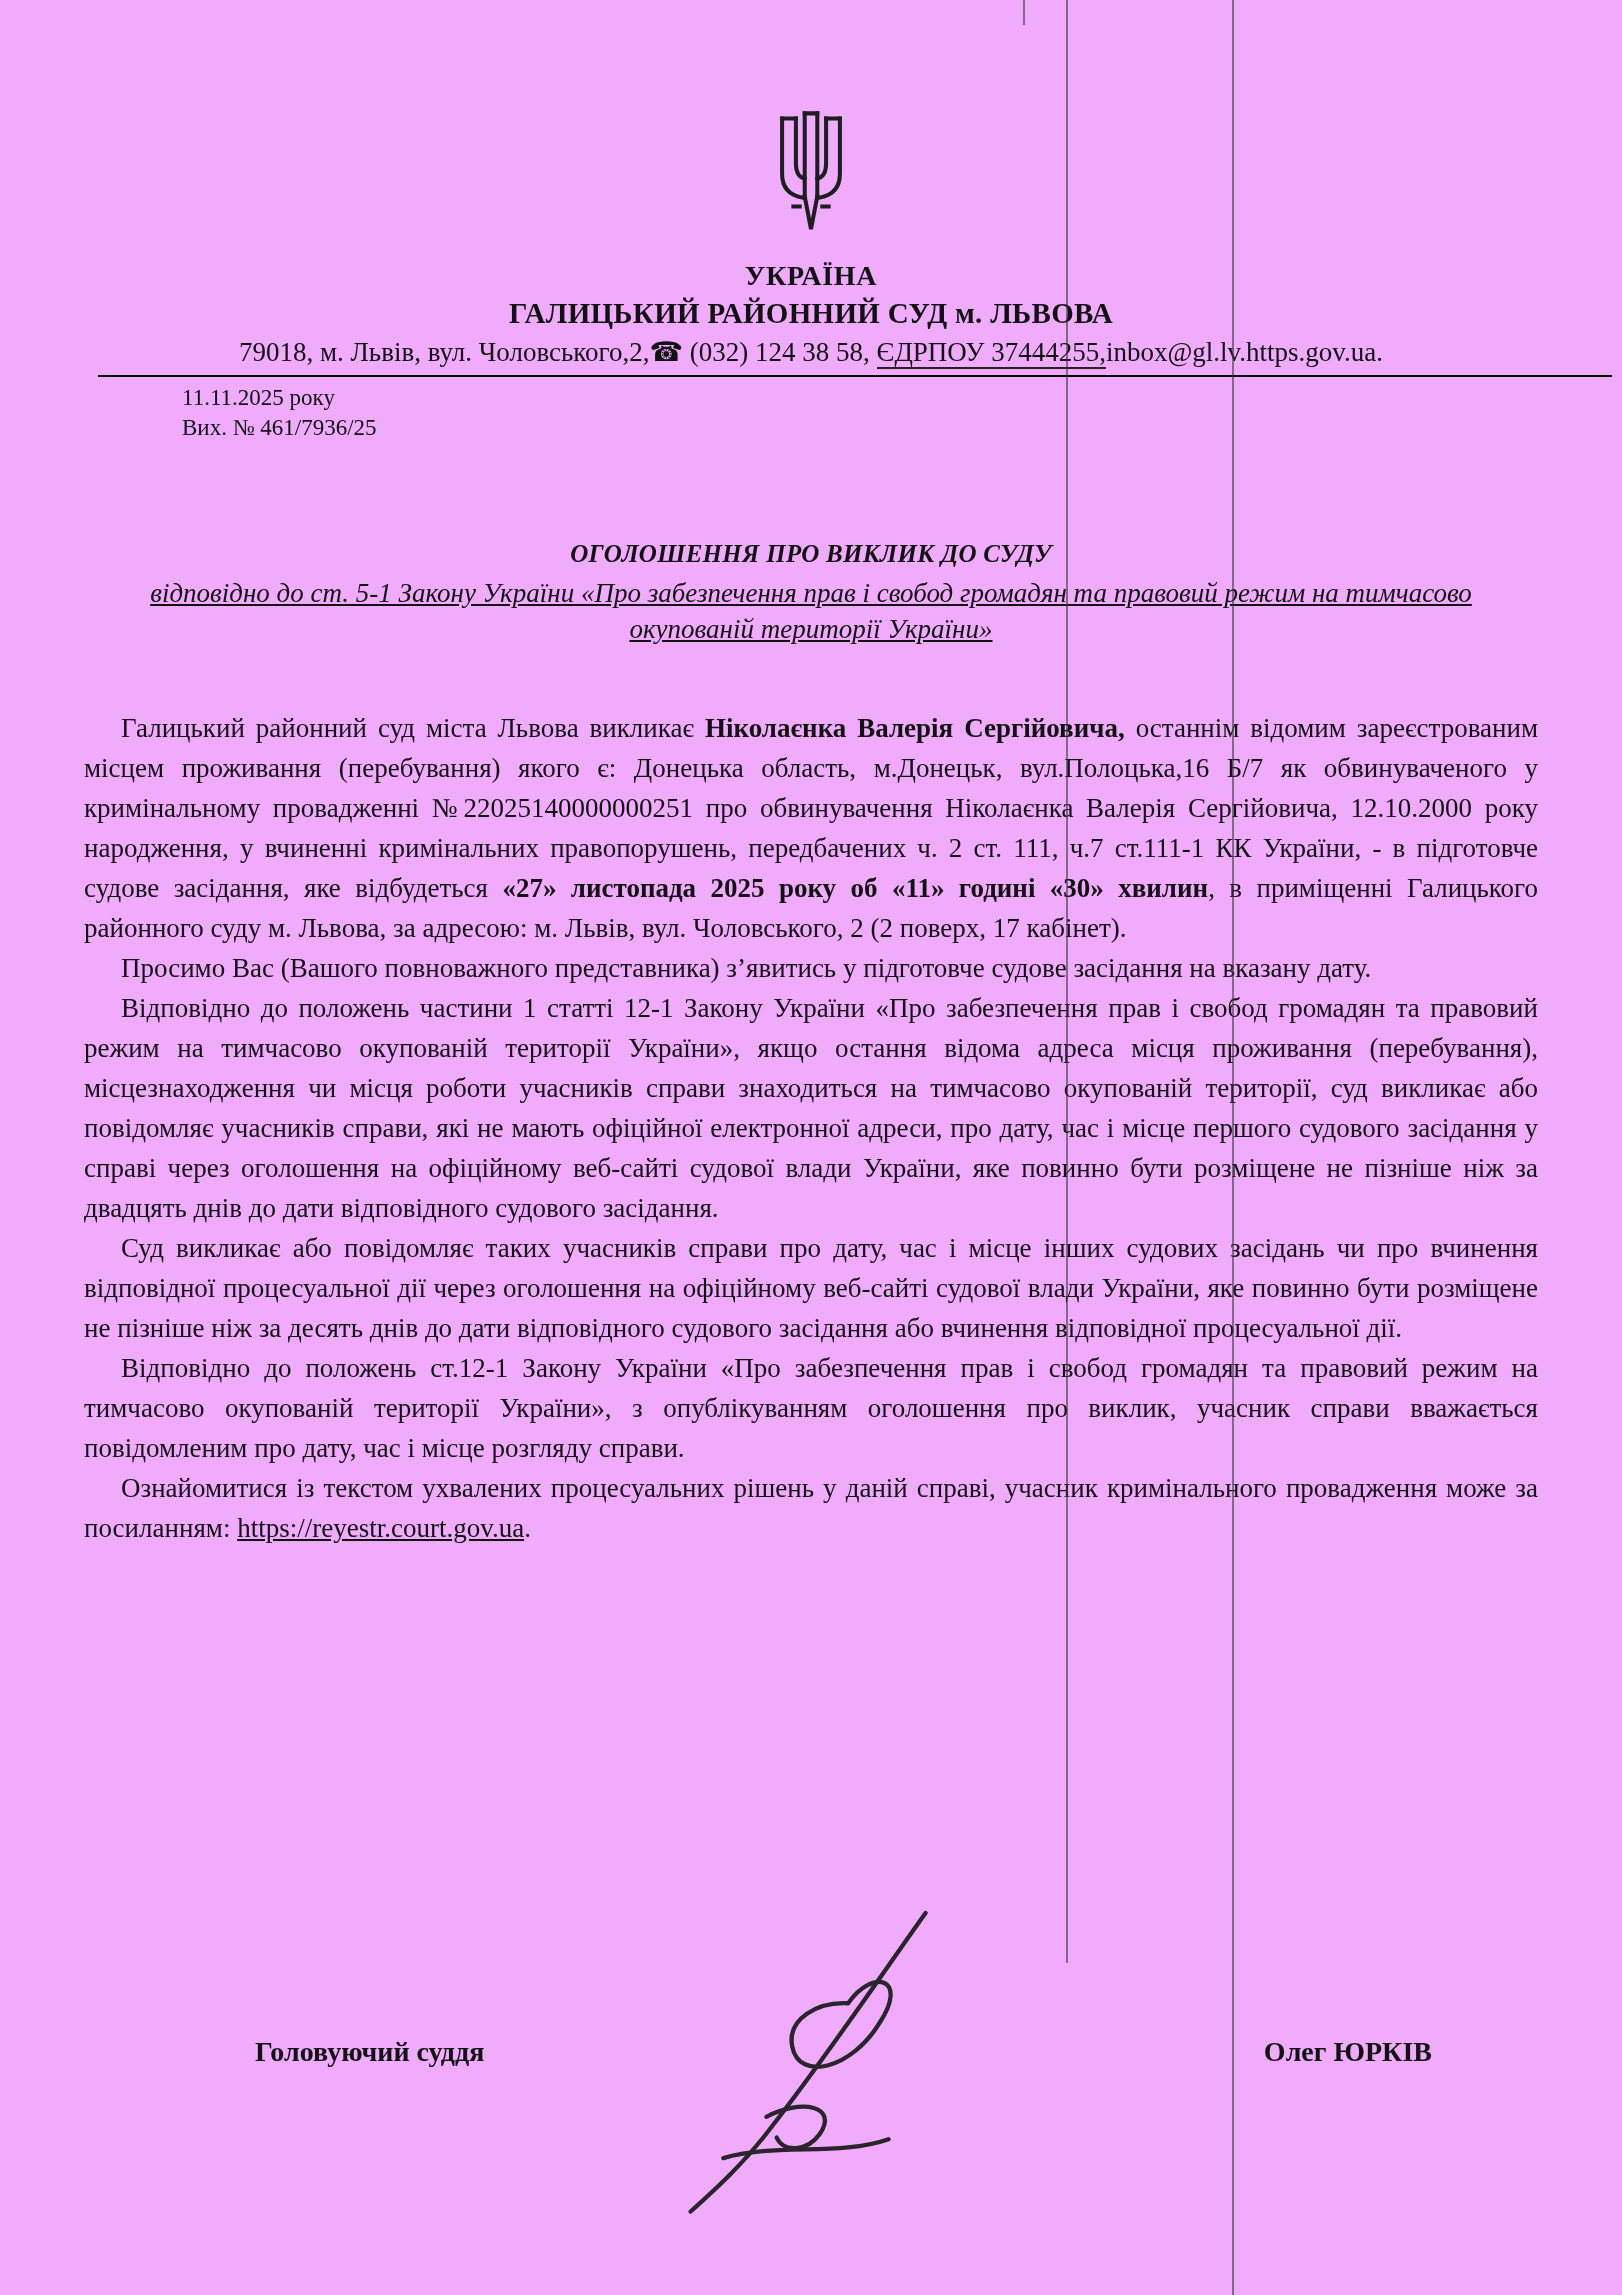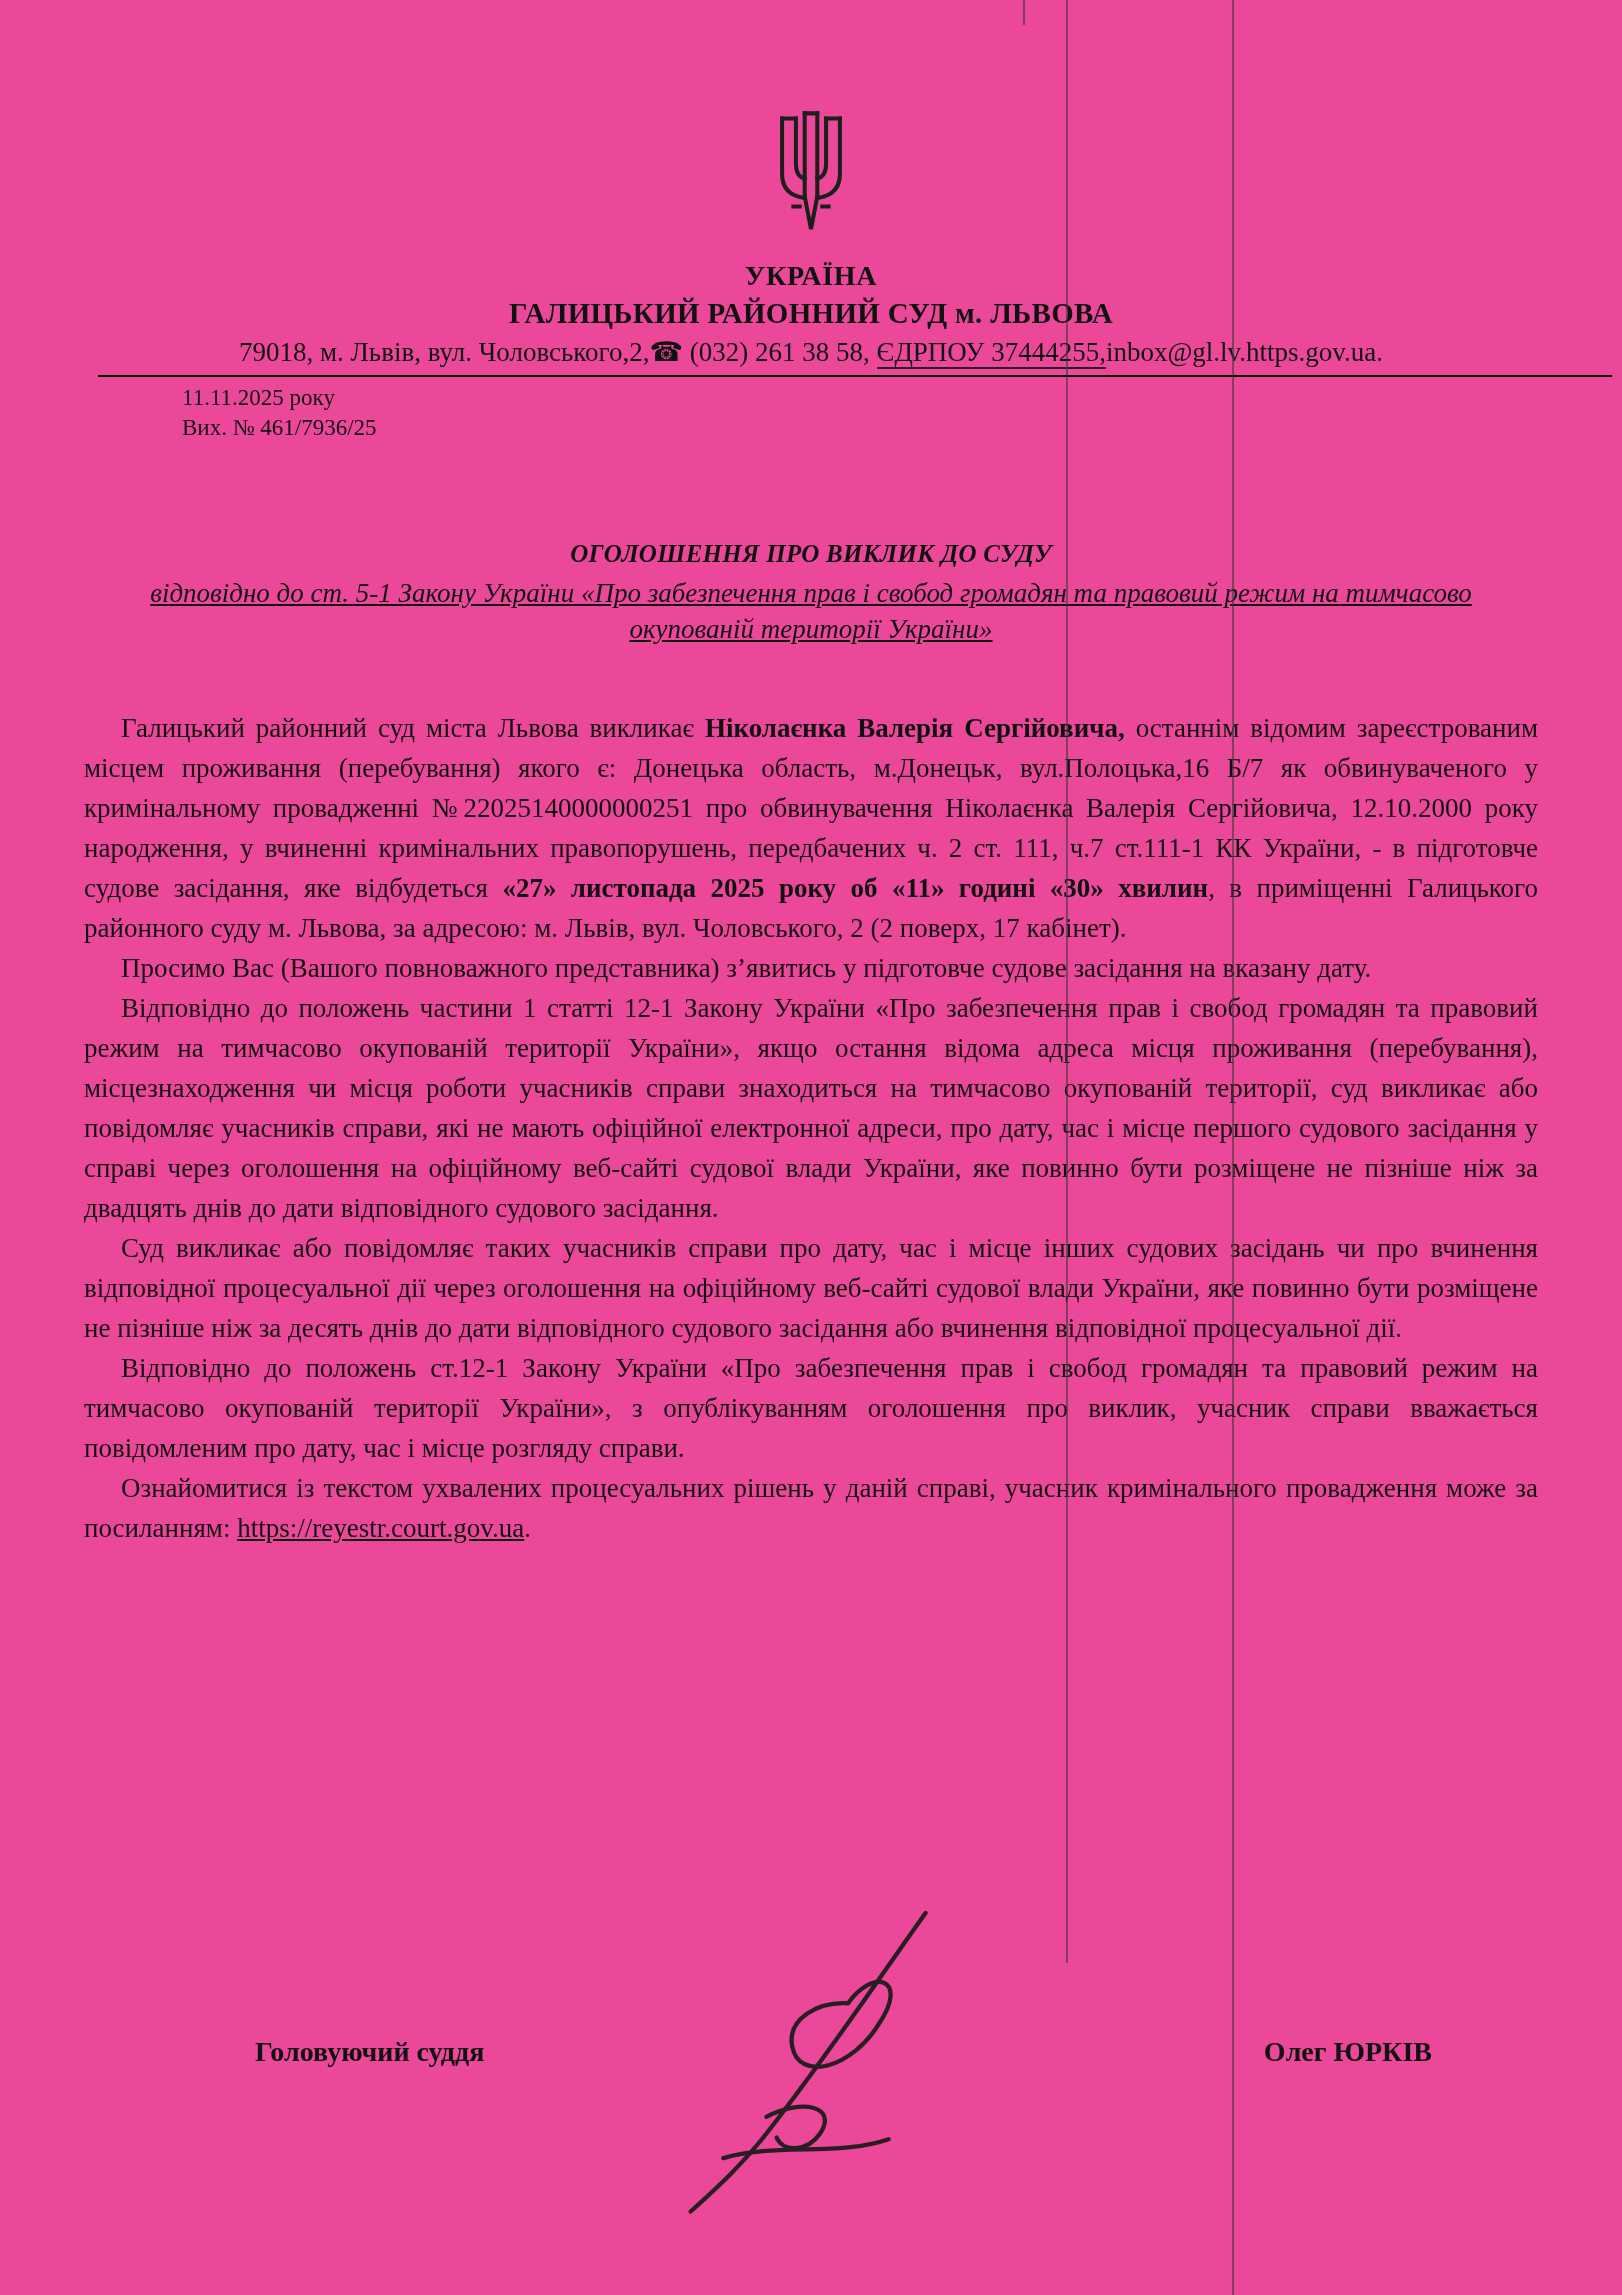--- a/index.html
+++ b/index.html
@@ -1,21 +1,21 @@
 <!DOCTYPE html>
 <html style="font-size:10.5px"><head>
 <meta charset="utf-8">
 <style>
   html, body { margin: 0; padding: 0; }
   body { background: #ffffff; }
   .page {
     position: relative;
     width: 1622px;
     height: 2295px;
-    background: #ec4899;
+    background: #f0abfc;
     color: #121212;
     font-family: "Liberation Serif", "DejaVu Serif", serif;
     overflow: hidden;
   }
   
   .header { text-align: center; padding-top: 108px; }
   .emblem { display: inline-block; }
   .emblem svg { width: 88px; height: 139px; }
   .country {
     font-size: 28px; font-weight: bold; margin-top: 10.5px; letter-spacing: 0.7px;
@@ -90,21 +90,21 @@
           <path d="M40 4 v66"></path>
           <path d="M12 8 h11 M47 8 h11 M30 4 h10"></path>
           <path d="M30 70 L35 96 L40 70"></path>
           <path d="M26 78 h-5 M44 78 h5"></path>
         </g>
       </svg>
     </span>
     <div class="country">УКРАЇНА</div>
     <div class="court-name">ГАЛИЦЬКИЙ РАЙОННИЙ СУД м. ЛЬВОВА</div>
     <div class="address-line">
-      <span>79018,  м. Львів,  вул. Чоловського,2,</span><span>☎</span><span> (032) 261 38 58,  </span><span class="edrpou">ЄДРПОУ  37444255,</span><span>inbox@gl.lv.https.gov.ua.</span>
+      <span>79018,  м. Львів,  вул. Чоловського,2,</span><span>☎</span><span> (032) 124 38 58,  </span><span class="edrpou">ЄДРПОУ  37444255,</span><span>inbox@gl.lv.https.gov.ua.</span>
     </div>
     <hr class="header-rule">
     <div class="meta">
       <div>11.11.2025  року</div>
       <div>Вих. № 461/7936/25</div>
     </div>
   </div>
 
   <div class="title-block">
     <div class="title-main">ОГОЛОШЕННЯ ПРО ВИКЛИК ДО СУДУ</div>

